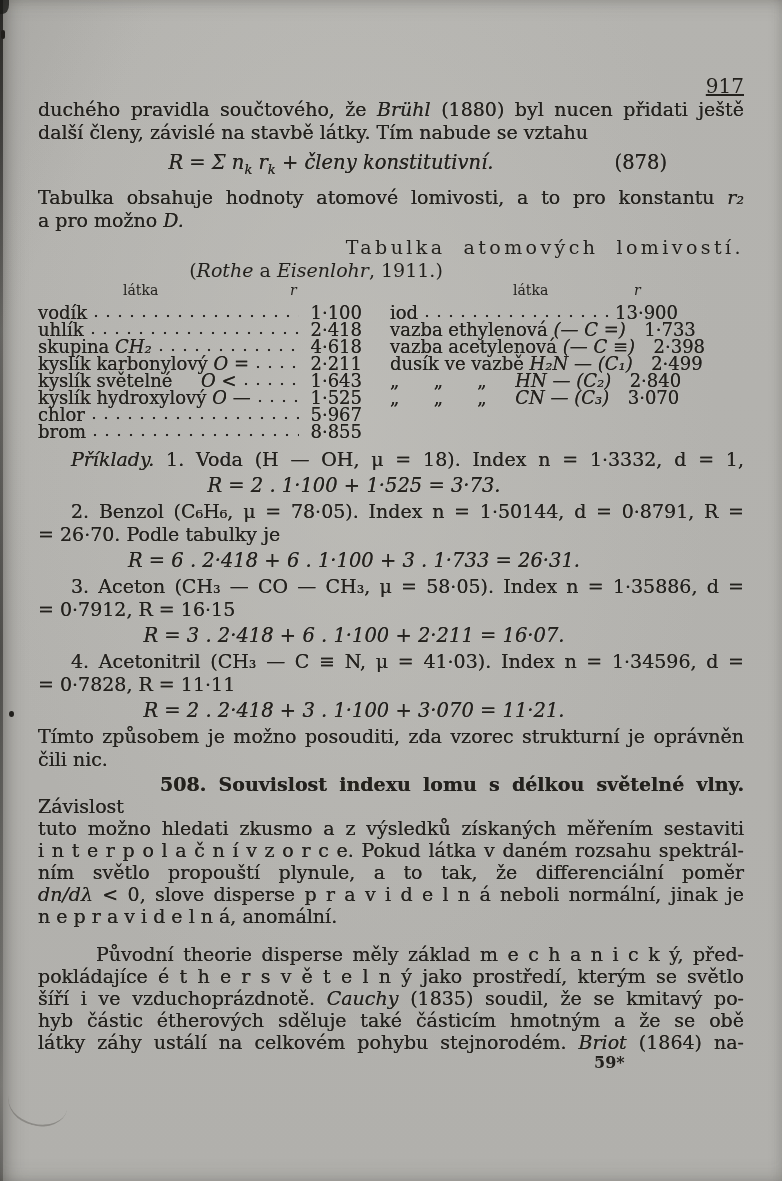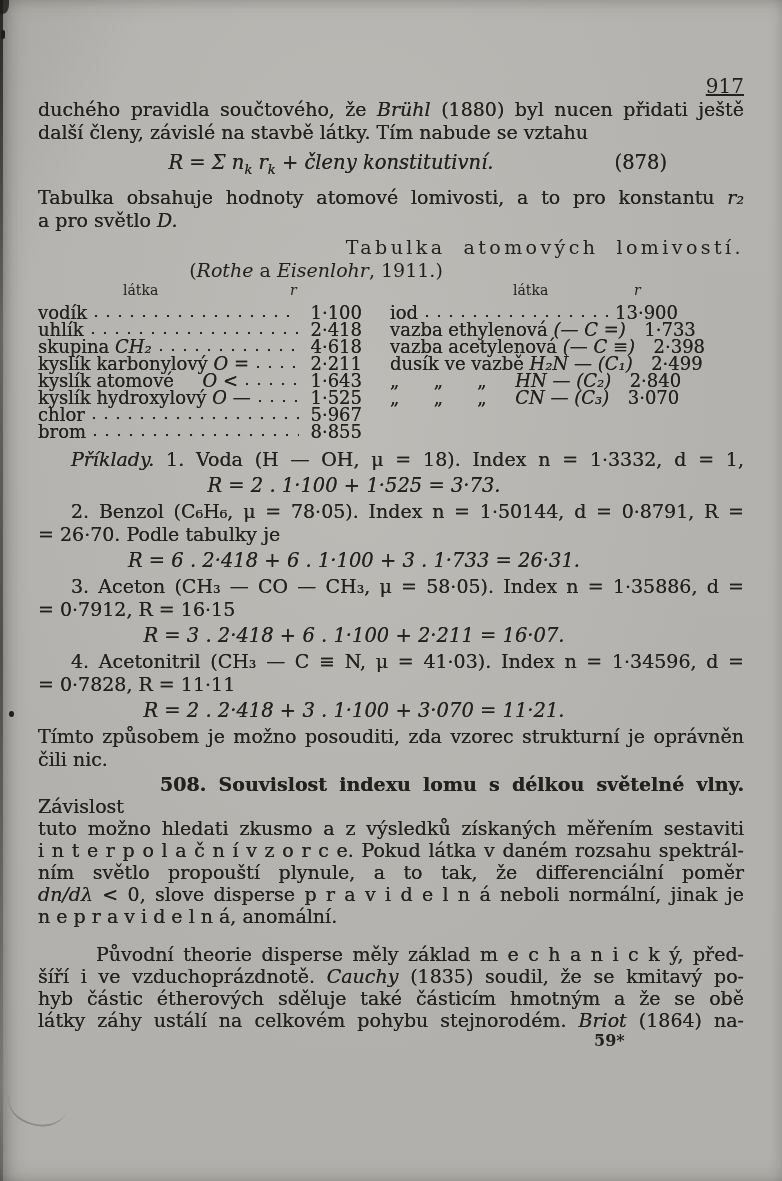--- a/index.html
+++ b/index.html
@@ -89,21 +89,21 @@
 
     <p class="line j"><span>duchého pravidla součtového, že </span><i>Brühl</i><span> (1880) byl nucen přidati ještě</span></p>
     <p class="line"><span>další členy, závislé na stavbě látky. Tím nabude se vztahu</span></p>
 
     <div class="eq eq878">
       <span class="centerbox"><span>R = Σ n</span><sub>k</sub><span> r</span><sub>k</sub><span> + členy konstitutivní.</span></span>
       <span class="eqnum">(878)</span>
     </div>
 
     <p class="line j"><span>Tabulka obsahuje hodnoty atomové lomivosti, a to pro konstantu </span><i>r₂</i></p>
-    <p class="line" style="margin-bottom:4px;"><span>a pro světlo </span><i>D.</i></p>
+    <p class="line" style="margin-bottom:4px;"><span>a pro možno </span><i>D.</i></p>
 
     <div class="tbl-title">Tabulka atomových lomivostí.</div>
     <div class="tbl-src"><span>(</span><i>Rothe</i><span> a </span><i>Eisenlohr</i><span>, 1911.)</span></div>
 
     <div class="tbl-head">
       <span class="h-latka1">látka</span>
       <span class="h-r1">r</span>
       <span class="h-latka2">látka</span>
       <span class="h-r2">r</span>
     </div>
@@ -124,21 +124,21 @@
             <span class="tname"><span>skupina </span><i class="frm">CH₂</i></span>
             <span class="dots"></span>
             <span class="tval">4·618</span>
           </div>
         <div class="trow">
             <span class="tname"><span>kyslík karbonylový </span><i class="frm">O =</i></span>
             <span class="dots"></span>
             <span class="tval">2·211</span>
           </div>
         <div class="trow">
-            <span class="tname"><span>kyslík atomové </span><i class="frm">    O &lt;</i></span>
+            <span class="tname"><span>kyslík světelné </span><i class="frm">    O &lt;</i></span>
             <span class="dots"></span>
             <span class="tval">1·643</span>
           </div>
         <div class="trow">
             <span class="tname"><span>kyslík hydroxylový </span><i class="frm">O —</i></span>
             <span class="dots"></span>
             <span class="tval">1·525</span>
           </div>
         <div class="trow">
             <span class="tname"><span>chlor</span><i class="frm"></i></span>
@@ -217,20 +217,21 @@
       <p class="line j ind-508"><b class="bold">508. Souvislost indexu lomu s délkou světelné vlny.</b><span> Závislost</span></p>
       <p class="line j"><span>tuto možno hledati zkusmo a z výsledků získaných měřením sestaviti</span></p>
       <p class="line j"><span>i n t e r p o l a č n í  v z o r c e. Pokud látka v daném rozsahu spektrál-</span></p>
       <p class="line j"><span>ním světlo propouští plynule, a to tak, že differenciální poměr</span></p>
       <p class="line j"><i>dn/dλ</i><span> &lt; 0, slove disperse p r a v i d e l n á neboli normální, jinak je</span></p>
       <p class="line"><span>n e p r a v i d e l n á, anomální.</span></p>
     </div>
 
     <div class="ether">
       <p class="line j ind-std"><span>Původní theorie disperse měly základ m e c h a n i c k ý, před-</span></p>
+      <p class="line j"><span>pokládajíce é t h e r  s v ě t e l n ý jako prostředí, kterým se světlo</span></p>
       <p class="line j"><span>šíří i ve vzduchoprázdnotě. </span><i>Cauchy</i><span> (1835) soudil, že se kmitavý po-</span></p>
       <p class="line j"><span>hyb částic étherových sděluje také částicím hmotným a že se obě</span></p>
       <p class="line j"><span>látky záhy ustálí na celkovém pohybu stejnorodém. </span><i>Briot</i><span> (1864) na-</span></p>
     </div>
 
     <div class="footer">59*</div>
 
   </div>
 </div>
 

